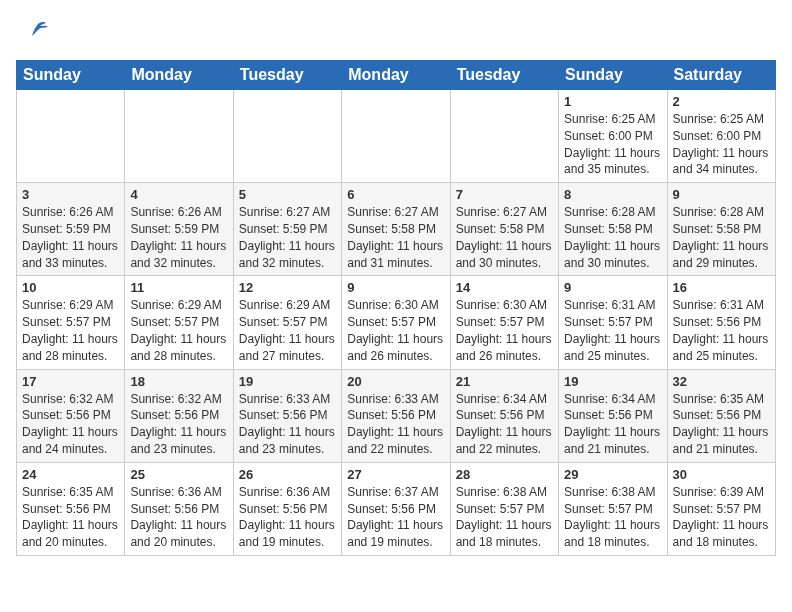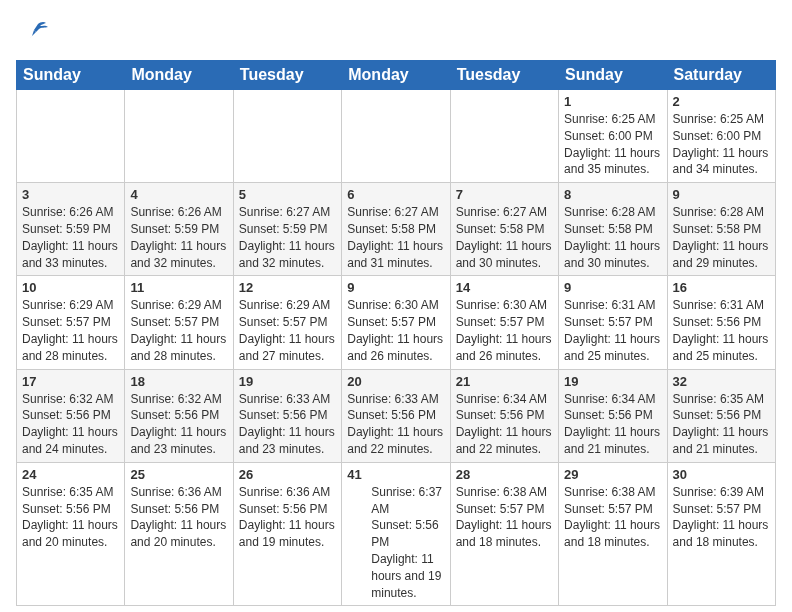--- a/index.html
+++ b/index.html
@@ -289,22 +289,22 @@
 Sunset: 5:56 PM
 Daylight: 11 hours and 20 minutes.</div>
         </td>
         <td>
           <span class="day-num">26</span>
           <div class="day-info" style="white-space: pre-line;">Sunrise: 6:36 AM
 Sunset: 5:56 PM
 Daylight: 11 hours and 19 minutes.</div>
         </td>
         <td>
-          <span class="day-num">41</span>
-          <div class="day-info" style="white-space: pre-line; margin-left: 24px;">Sunrise: 6:37 AM
+          <span class="day-num">27</span>
+          <div class="day-info" style="white-space: pre-line;">Sunrise: 6:37 AM
 Sunset: 5:56 PM
 Daylight: 11 hours and 19 minutes.</div>
         </td>
         <td>
           <span class="day-num">28</span>
           <div class="day-info" style="white-space: pre-line;">Sunrise: 6:38 AM
 Sunset: 5:57 PM
 Daylight: 11 hours and 18 minutes.</div>
         </td>
         <td>

